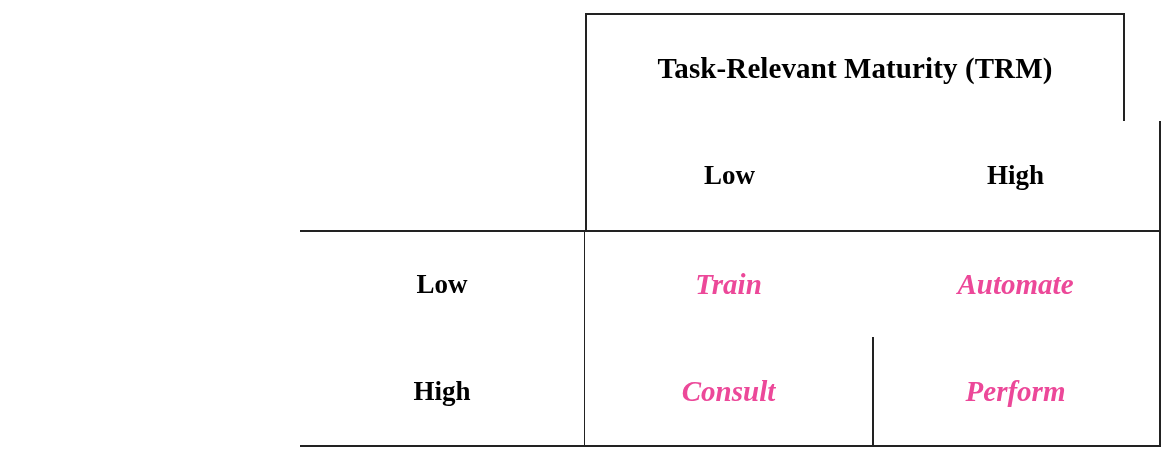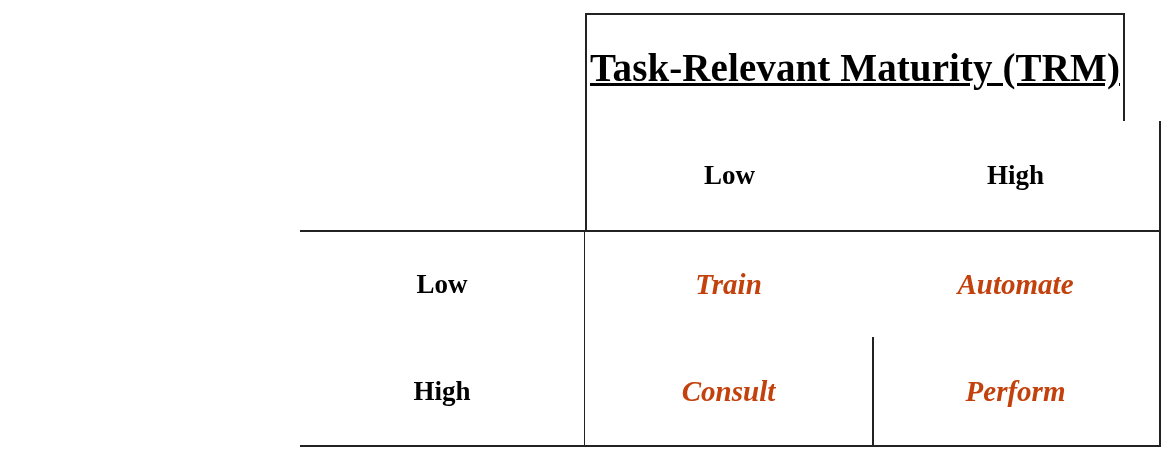--- a/index.html
+++ b/index.html
@@ -40,23 +40,22 @@
   .bd-b { border-bottom: 2px solid #222222; }
   .bd-l { border-left: 2px solid #222222; }
 
   
   #trm-header {
     left: 585px;
     top: 13px;
     width: 540px;
     height: 110px;
     font-weight: bold;
-    font-size: 39px;
+    font-size: 29px;
     letter-spacing: 0.1px;
-    text-decoration: underline;
   }
 
   
   #trm-low {
     left: 585px;
     top: 121px;
     width: 289px;
     height: 111px;
     font-size: 27px;
   }
@@ -94,21 +93,21 @@
     top: 337px;
     width: 286px;
     height: 110px;
     font-size: 27px;
   }
 
   
   .quadrant {
     font-style: italic;
     font-size: 29px;
-    color: #c2410c;
+    color: #ec4899;
   }
   #q-low-low   { left: 585px; top: 230px; width: 289px; height: 109px; }
   #q-low-high  { left: 872px; top: 230px; width: 289px; height: 109px; }
   #q-high-low  { left: 585px; top: 337px; width: 289px; height: 110px; }
   #q-high-high { left: 872px; top: 337px; width: 289px; height: 110px; }
 </style>
 </head>
 <body>
 
 <div id="matrix">

